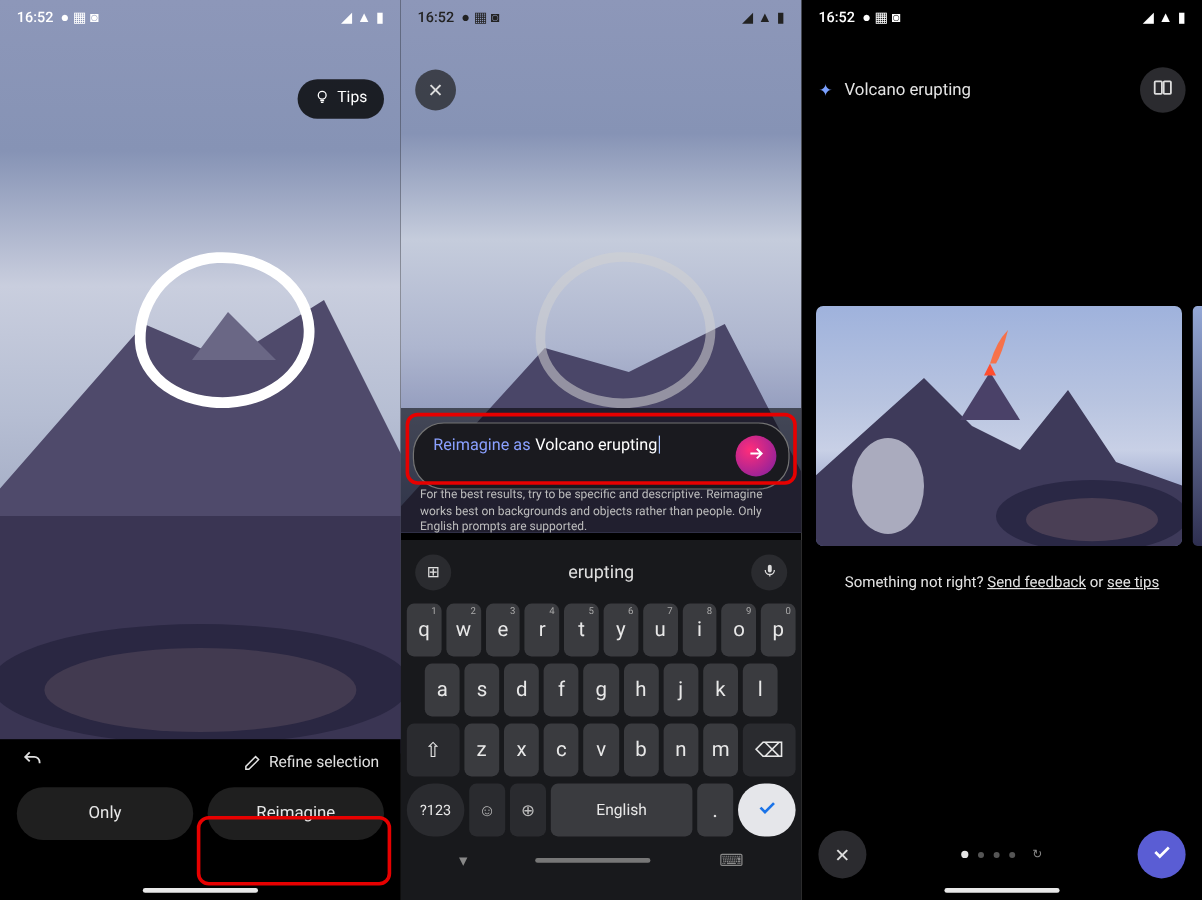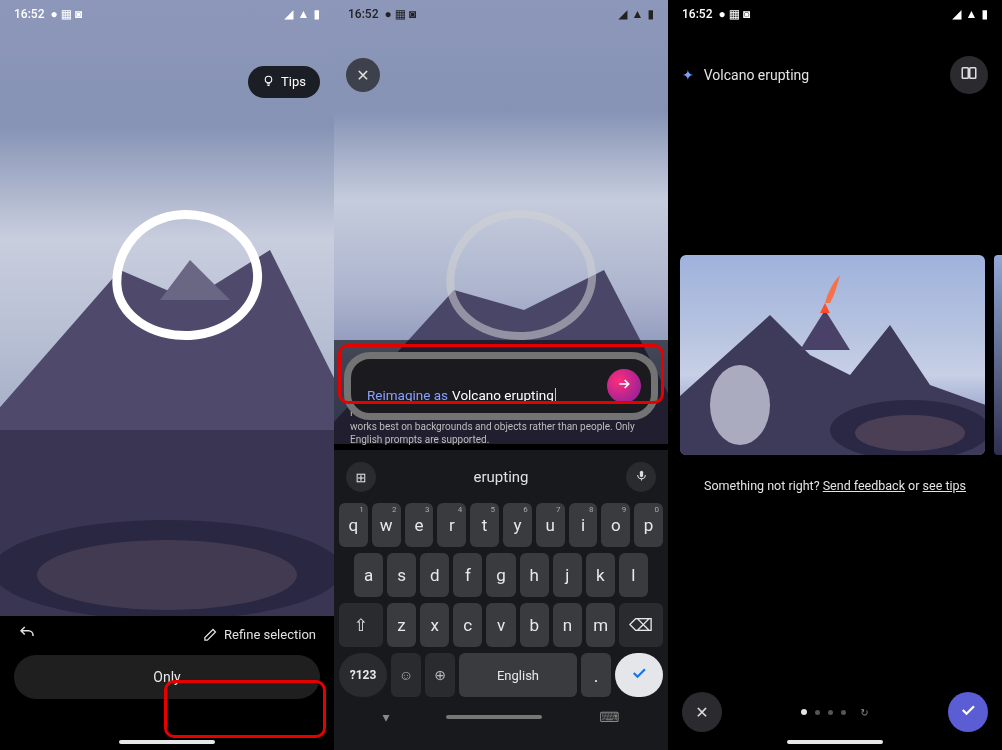--- a/index.html
+++ b/index.html
@@ -125,25 +125,25 @@
     background: rgba(30,30,30,0.7);
     border-radius: 50%;
     color: #ddd;
     display: flex; align-items: center; justify-content: center;
     font-size: 16px;
   }
   .prompt-wrap {
     position: absolute;
     top: 352px; left: 10px; right: 10px;
     background: #1a1a1f;
-    border: 7px solid #737373;
+    border: 1px solid #737373;
     border-radius: 26px;
     padding: 10px 10px 10px 16px;
     display: flex;
-    align-items: flex-end;
+    align-items: flex-start;
     z-index: 20;
   }
   .prompt-label { color: #8aa0ff; font-size: 13.5px; margin-right: 4px; }
   .prompt-value { color: #fff; font-size: 13.5px; }
   .text-cursor { display:inline-block; width:1px; height:15px; background:#a9c4ff; margin-left:1px; vertical-align:middle;}
   .submit-btn {
     margin-left: auto;
     width: 34px; height: 34px;
     border-radius: 50%;
     background: radial-gradient(circle at 35% 35%, #ff2d7a, #7b1fa2);
@@ -191,21 +191,21 @@
     display: flex;
     align-items: center;
     justify-content: center;
     font-size: 17px;
     position: relative;
   }
   .key .hint { position: absolute; top: 2px; right: 4px; font-size: 8px; color: #aaa; }
   .key.wide { max-width: 46px; flex: 1.5; }
   .key.fn { background: #2a2b2f; }
   .kb-bottom { display: flex; gap: 4px; padding: 3px 5px 8px; }
-  .key-123 { width: 48px; height: 44px; background: #2a2b2f; border-radius: 22px; display:flex;align-items:center;justify-content:center;color:#e8e8e8;font-size:12px;font-weight:bold;}
+  .key-123 { width: 48px; height: 44px; background: #2a2b2f; border-radius: 22px; display:flex;align-items:center;justify-content:center;color:#e8e8e8;font-size:12px;}
   .key-emoji, .key-globe { width: 30px; height:44px; background:#2a2b2f; border-radius:6px; display:flex;align-items:center;justify-content:center;color:#bbb;font-size:14px;}
   .key-space { flex:1; height:44px; background:#3a3b3f; border-radius:6px; display:flex;align-items:center;justify-content:center;color:#e8e8e8;font-size:13px;}
   .key-dot { width:30px; height:44px; background:#3a3b3f;border-radius:6px;display:flex;align-items:center;justify-content:center;color:#e8e8e8;font-size:18px;}
   .key-enter { width:48px;height:44px;background:#e5e6ea;border-radius:22px;display:flex;align-items:center;justify-content:center;color:#1a73e8;}
   .kb-nav { display:flex;justify-content:space-around;padding:4px 20px 6px;color:#888;}
   .kb-nav span{font-size:14px;}
 
   
   .p3-header {
     position: absolute;
@@ -324,20 +324,23 @@
       <span class="refine-label">
         <svg width="15" height="15" viewBox="0 0 24 24" fill="none" stroke="#e0e0e0" stroke-width="2">
             <path d="M3 17v4h4L20 8l-4-4L3 17z"></path>
           </svg>
         <span>Refine selection</span>
       </span>
     </div>
     <div class="action-row">
       <div class="action-btn">
         <span>Only</span>
+      </div>
+      <div class="action-btn">
+        <span>Reimagine</span>
       </div>
     </div>
   </div>
   <div class="highlight-box" style="bottom:12px;left:164px;width:162px;height:58px;"></div>
   <div class="nav-pill"></div>
 </div>
 
 <div class="phone">
   <div class="mountain-scene p2-scene">
     <svg viewBox="0 0 334 444" preserveAspectRatio="xMidYMid slice">

